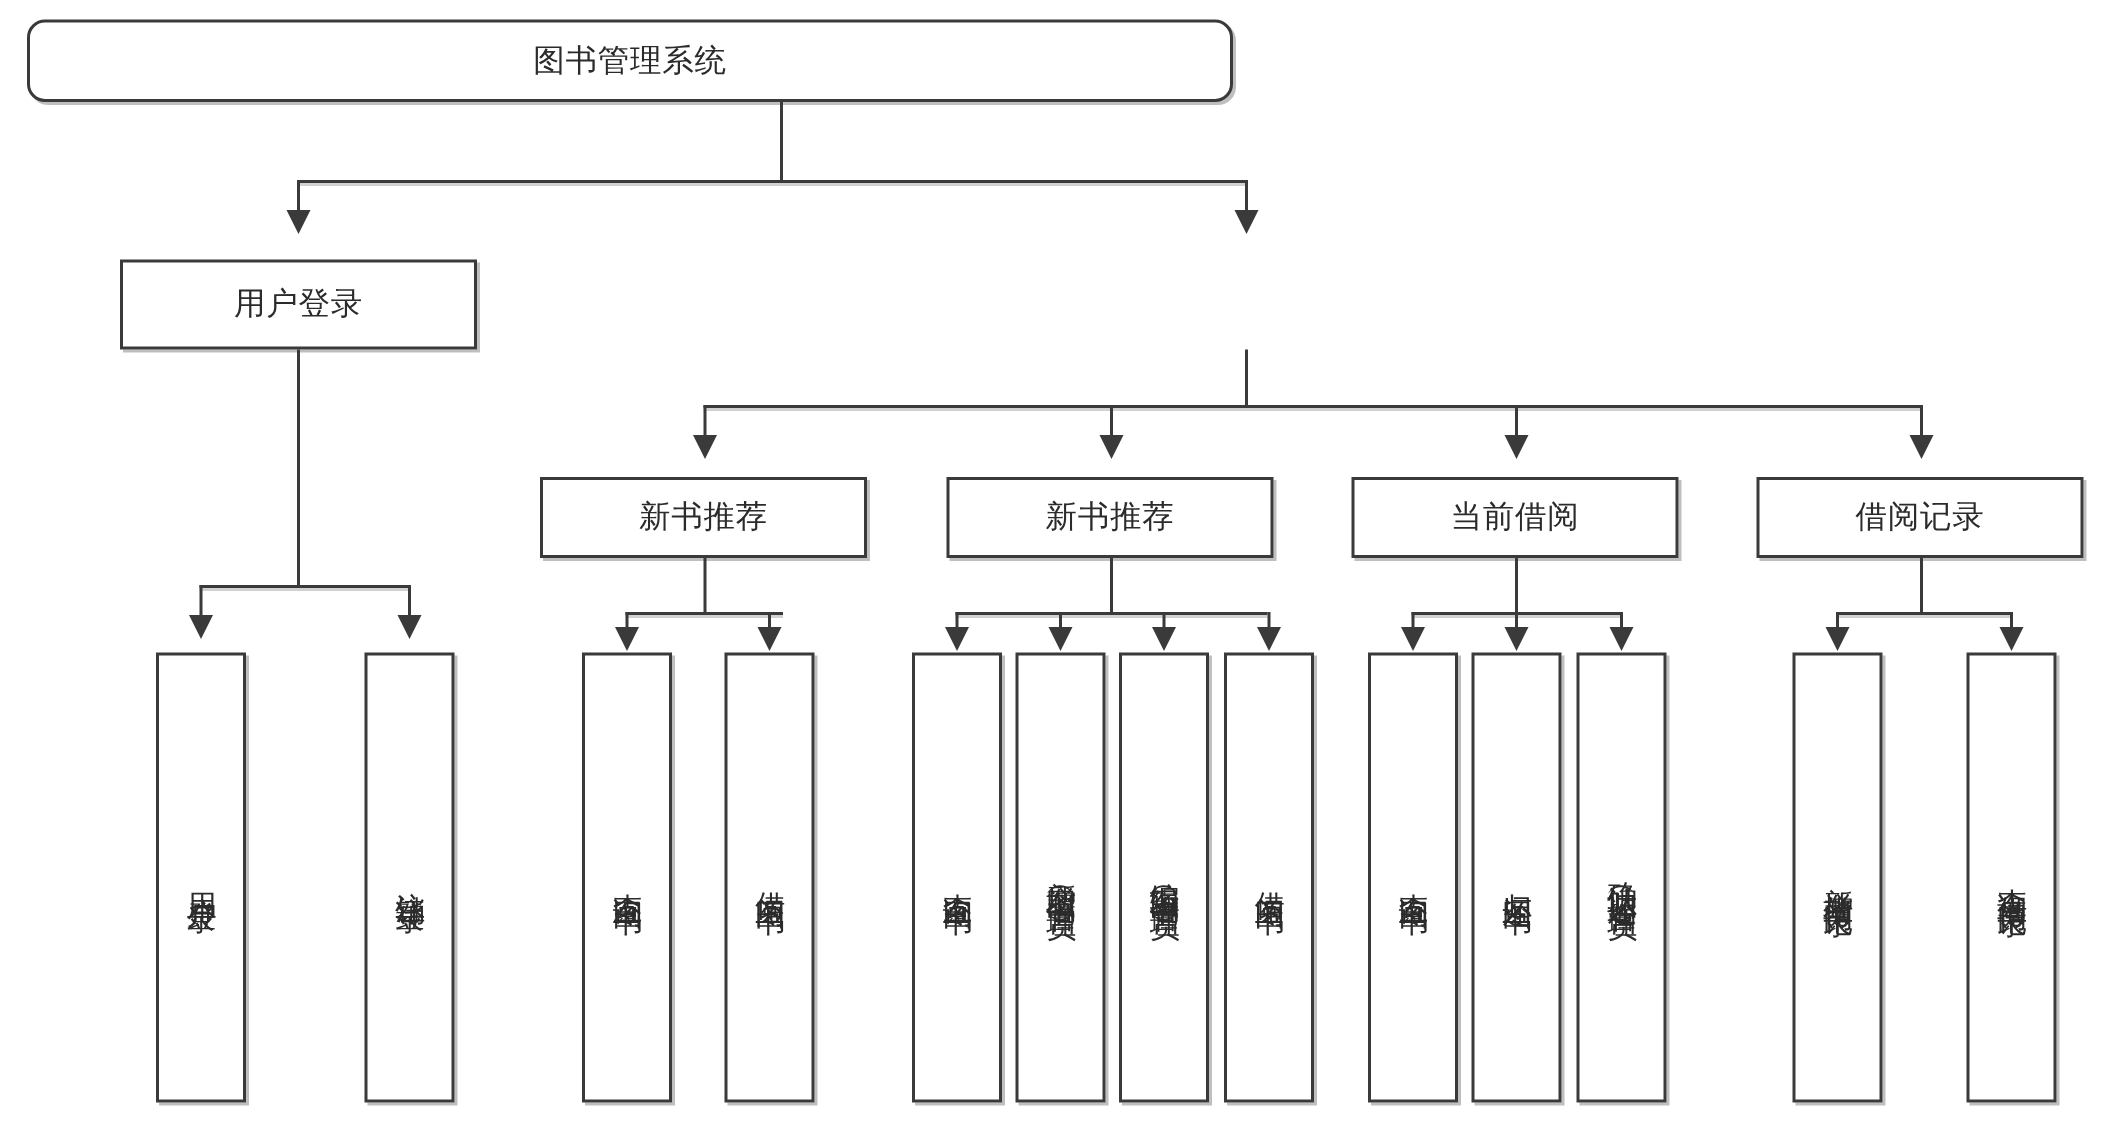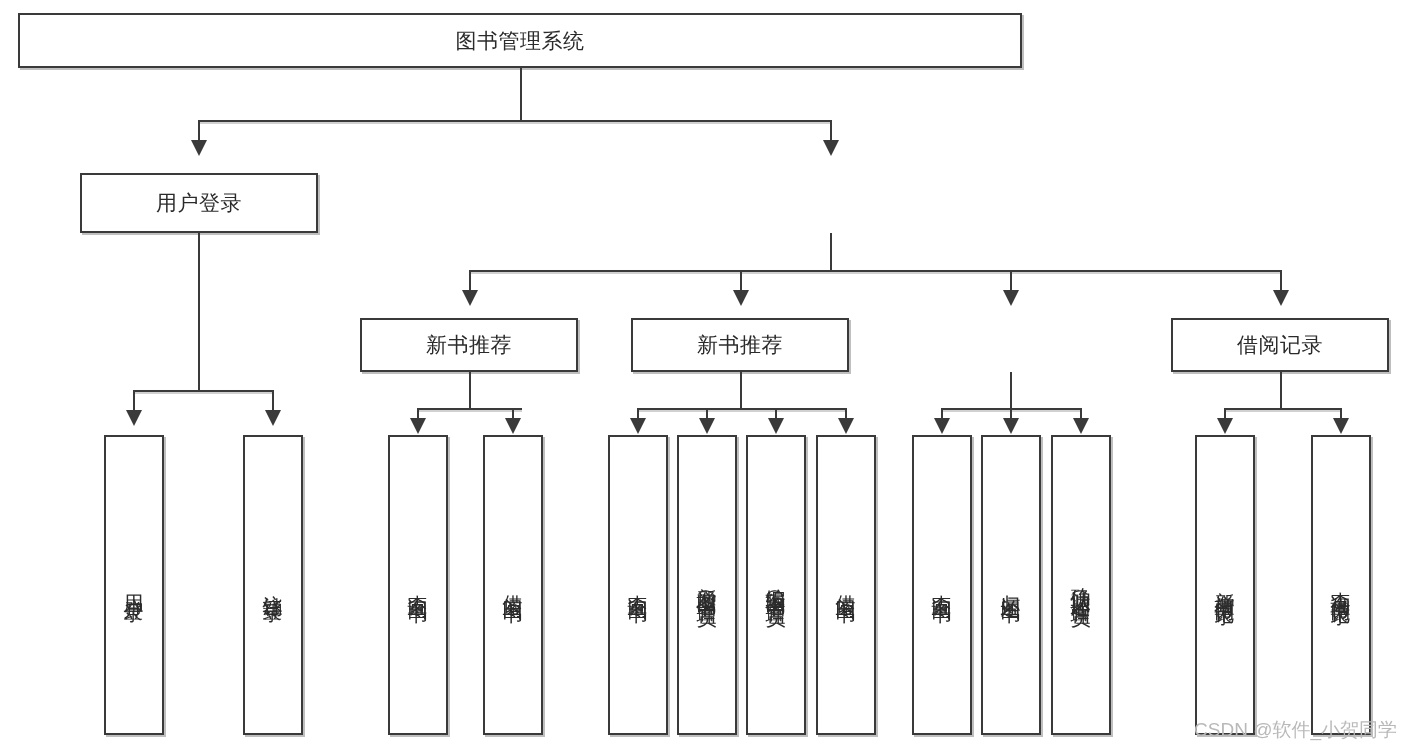--- a/index.html
+++ b/index.html
@@ -82,21 +82,21 @@
     color: #b9b9b9;
     white-space: nowrap;
     user-select: none;
   }
 </style>
 </head>
 <body>
 
 <div id="canvas">
 
-  <div class="node horiz" style="left:18px; top:13px; width:1004px; height:55px;">
+  <div class="node horiz" style="left:18px; top:13px; width:804px; height:55px;border-radius:12px;">
     <span>图书管理系统</span>
   </div>
 
   <div class="vline" style="left:520px; top:68px; height:52px;"></div>
 
   <div class="hline" style="left:198px; top:120px; width:632px;"></div>
   <div class="vline" style="left:198px; top:120px; height:22px;"></div>
   <div class="vline" style="left:830px; top:120px; height:22px;"></div>
   <div class="arrow" style="left:191px; top:140px;"></div>
   <div class="arrow" style="left:823px; top:140px;"></div>
@@ -122,20 +122,23 @@
   <div class="arrow" style="left:733px; top:290px;"></div>
   <div class="arrow" style="left:1003px; top:290px;"></div>
   <div class="arrow" style="left:1273px; top:290px;"></div>
 
   <div class="node horiz" style="left:360px; top:318px; width:218px; height:54px;">
     <span>新书推荐</span>
   </div>
   <div class="node horiz" style="left:631px; top:318px; width:218px; height:54px;">
     <span>新书推荐</span>
   </div>
+  <div class="node horiz" style="left:901px; top:318px; width:218px; height:54px;">
+    <span>当前借阅</span>
+  </div>
   <div class="node horiz" style="left:1171px; top:318px; width:218px; height:54px;">
     <span>借阅记录</span>
   </div>
 
   <div class="vline" style="left:469px; top:372px; height:36px;"></div>
   <div class="hline" style="left:417px; top:408px; width:105px;"></div>
   <div class="vline" style="left:417px; top:408px; height:12px;"></div>
   <div class="vline" style="left:512px; top:408px; height:12px;"></div>
   <div class="arrow" style="left:410px; top:418px;"></div>
   <div class="arrow" style="left:505px; top:418px;"></div>
@@ -204,15 +207,14 @@
     <span class="vtext">确认归还（管理员）</span>
   </div>
 
   <div class="node vert" style="left:1195px; top:435px; width:60px; height:300px;">
     <span class="vtext">新增借阅记录</span>
   </div>
   <div class="node vert" style="left:1311px; top:435px; width:60px; height:300px;">
     <span class="vtext">查询借阅记录</span>
   </div>
 
-  <div id="watermark">CSDN @软件_小贺同学</div>
 
 </div>
 
 </body></html>

